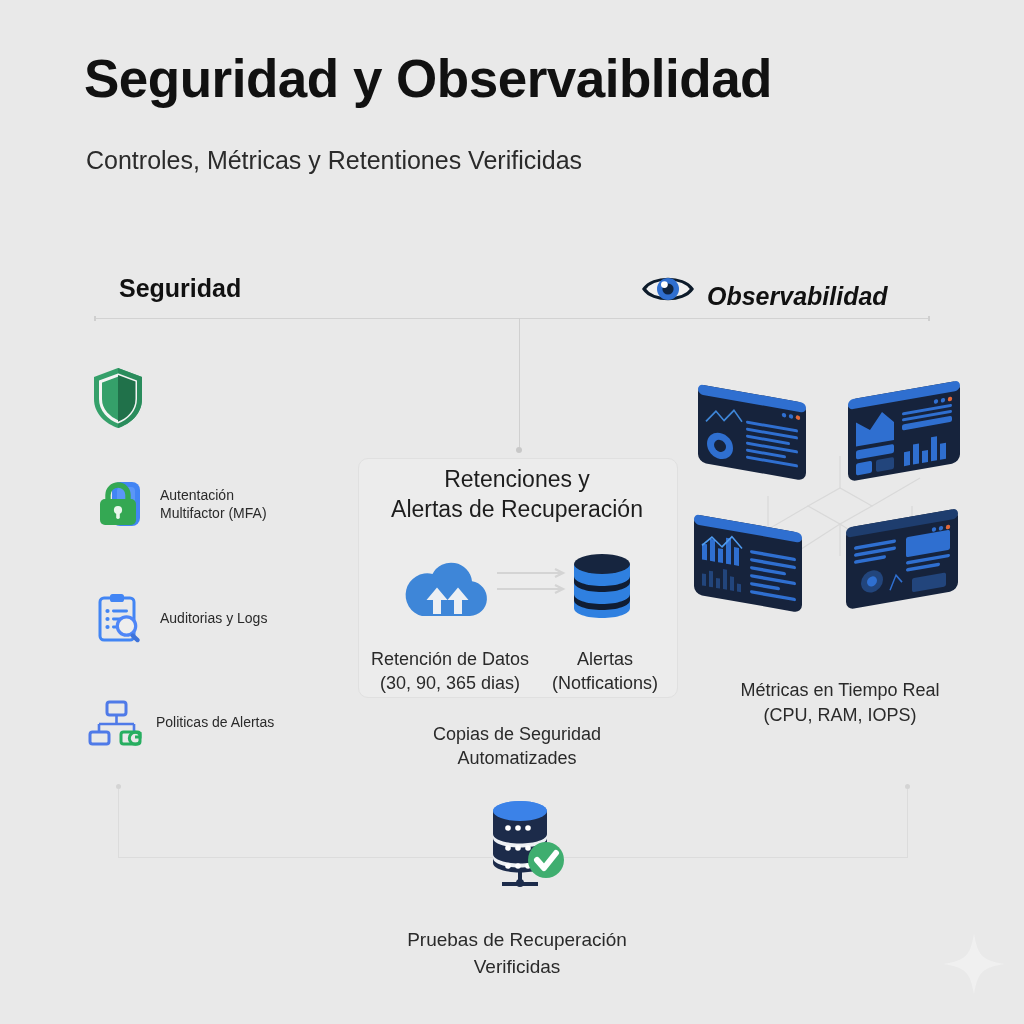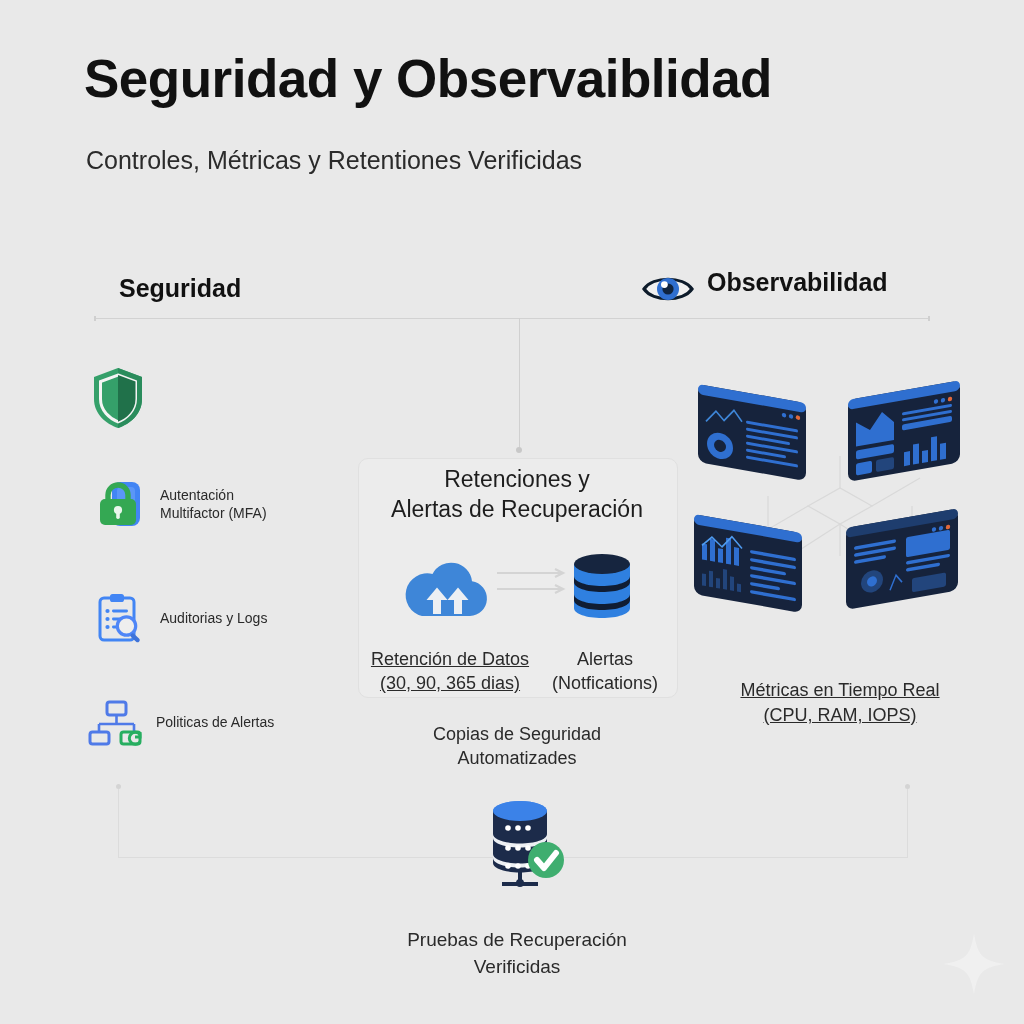--- a/index.html
+++ b/index.html
@@ -22,21 +22,21 @@
   .page-subtitle{
     position:absolute;left:86px;top:146px;
     font-size:25px;font-weight:400;color:#2b2b2b;white-space:nowrap;
   }
 
   
   .sec-head{
     position:absolute;font-size:25px;font-weight:bold;color:#111;white-space:nowrap;
   }
   #sec-seg{left:119px;top:274px;}
-  #sec-obs{left:707px;top:268px;}
+  #sec-obs{left:707px;top:282px;font-style:italic;}
   #eye-wrap{position:absolute;left:640px;top:272px;width:56px;height:34px;}
 
   .divider{
     position:absolute;left:94px;top:318px;width:836px;height:1px;
     background:#d2d2d2;
   }
   .divider:before,.divider:after{
     content:"";position:absolute;top:-2px;width:2px;height:5px;background:#cfcfcf;
   }
   .divider:before{left:0;}
@@ -70,29 +70,29 @@
     position:absolute;left:358px;top:464px;width:318px;
     text-align:center;font-size:23px;line-height:1.32;color:#1d1d1d;white-space:pre-line;
   }
   .cloud-wrap{position:absolute;left:399px;top:552px;width:96px;height:70px;}
   .db-wrap{position:absolute;left:570px;top:550px;width:64px;height:72px;}
   .flow-arrows{position:absolute;left:495px;top:562px;width:80px;height:40px;}
   .cap{
     position:absolute;text-align:center;font-size:18px;line-height:1.35;
     color:#2a2a2a;white-space:pre-line;
   }
-  #cap-left{left:355px;top:647px;width:190px;text-decoration:underline;}
+  #cap-left{left:355px;top:647px;width:190px;}
   #cap-right{left:540px;top:647px;width:130px;}
   #cap-bottom{left:357px;top:722px;width:320px;font-size:18px;}
 
   
   .dash-wrap{position:absolute;left:690px;top:378px;width:300px;height:270px;}
   #cap-metrics{
     position:absolute;left:700px;top:678px;width:280px;text-align:center;
-    font-size:18px;line-height:1.4;color:#2a2a2a;white-space:pre-line;text-decoration:underline;
+    font-size:18px;line-height:1.4;color:#2a2a2a;white-space:pre-line;
   }
 
   
   .bracket{position:absolute;left:118px;top:784px;width:790px;height:74px;}
   .bracket i{position:absolute;background:#dcdcdc;display:block;}
   .bracket .bl{left:0;top:4px;width:1px;height:70px;}
   .bracket .br{right:0;top:4px;width:1px;height:70px;}
   .bracket .bh{left:0;top:73px;width:790px;height:1px;}
   .bracket .dl,.bracket .dr{
     width:5px;height:5px;border-radius:50%;background:#d4d4d4;top:0;

